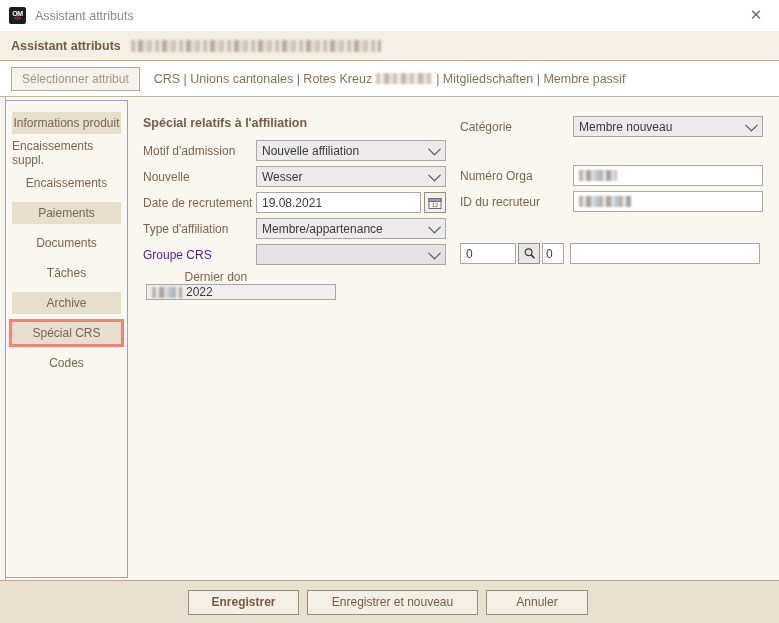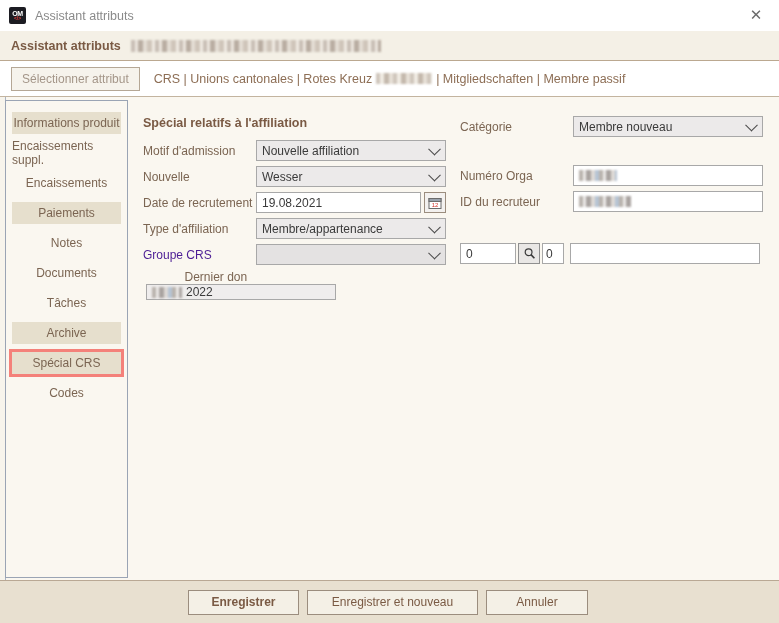--- a/index.html
+++ b/index.html
@@ -358,23 +358,20 @@
   <div class="side-item">
     <span>Encaissements suppl.</span>
   </div>
   <div class="side-item">
     <span>Encaissements</span>
   </div>
   <div class="side-item shaded">
     <span>Paiements</span>
   </div>
   <div class="side-item">
-    <span>Notes</span>
-  </div>
-  <div class="side-item">
     <span>Documents</span>
   </div>
   <div class="side-item">
     <span>Tâches</span>
   </div>
   <div class="side-item shaded">
     <span>Archive</span>
   </div>
   <div class="side-item highlighted">
     <span>Spécial CRS</span>

